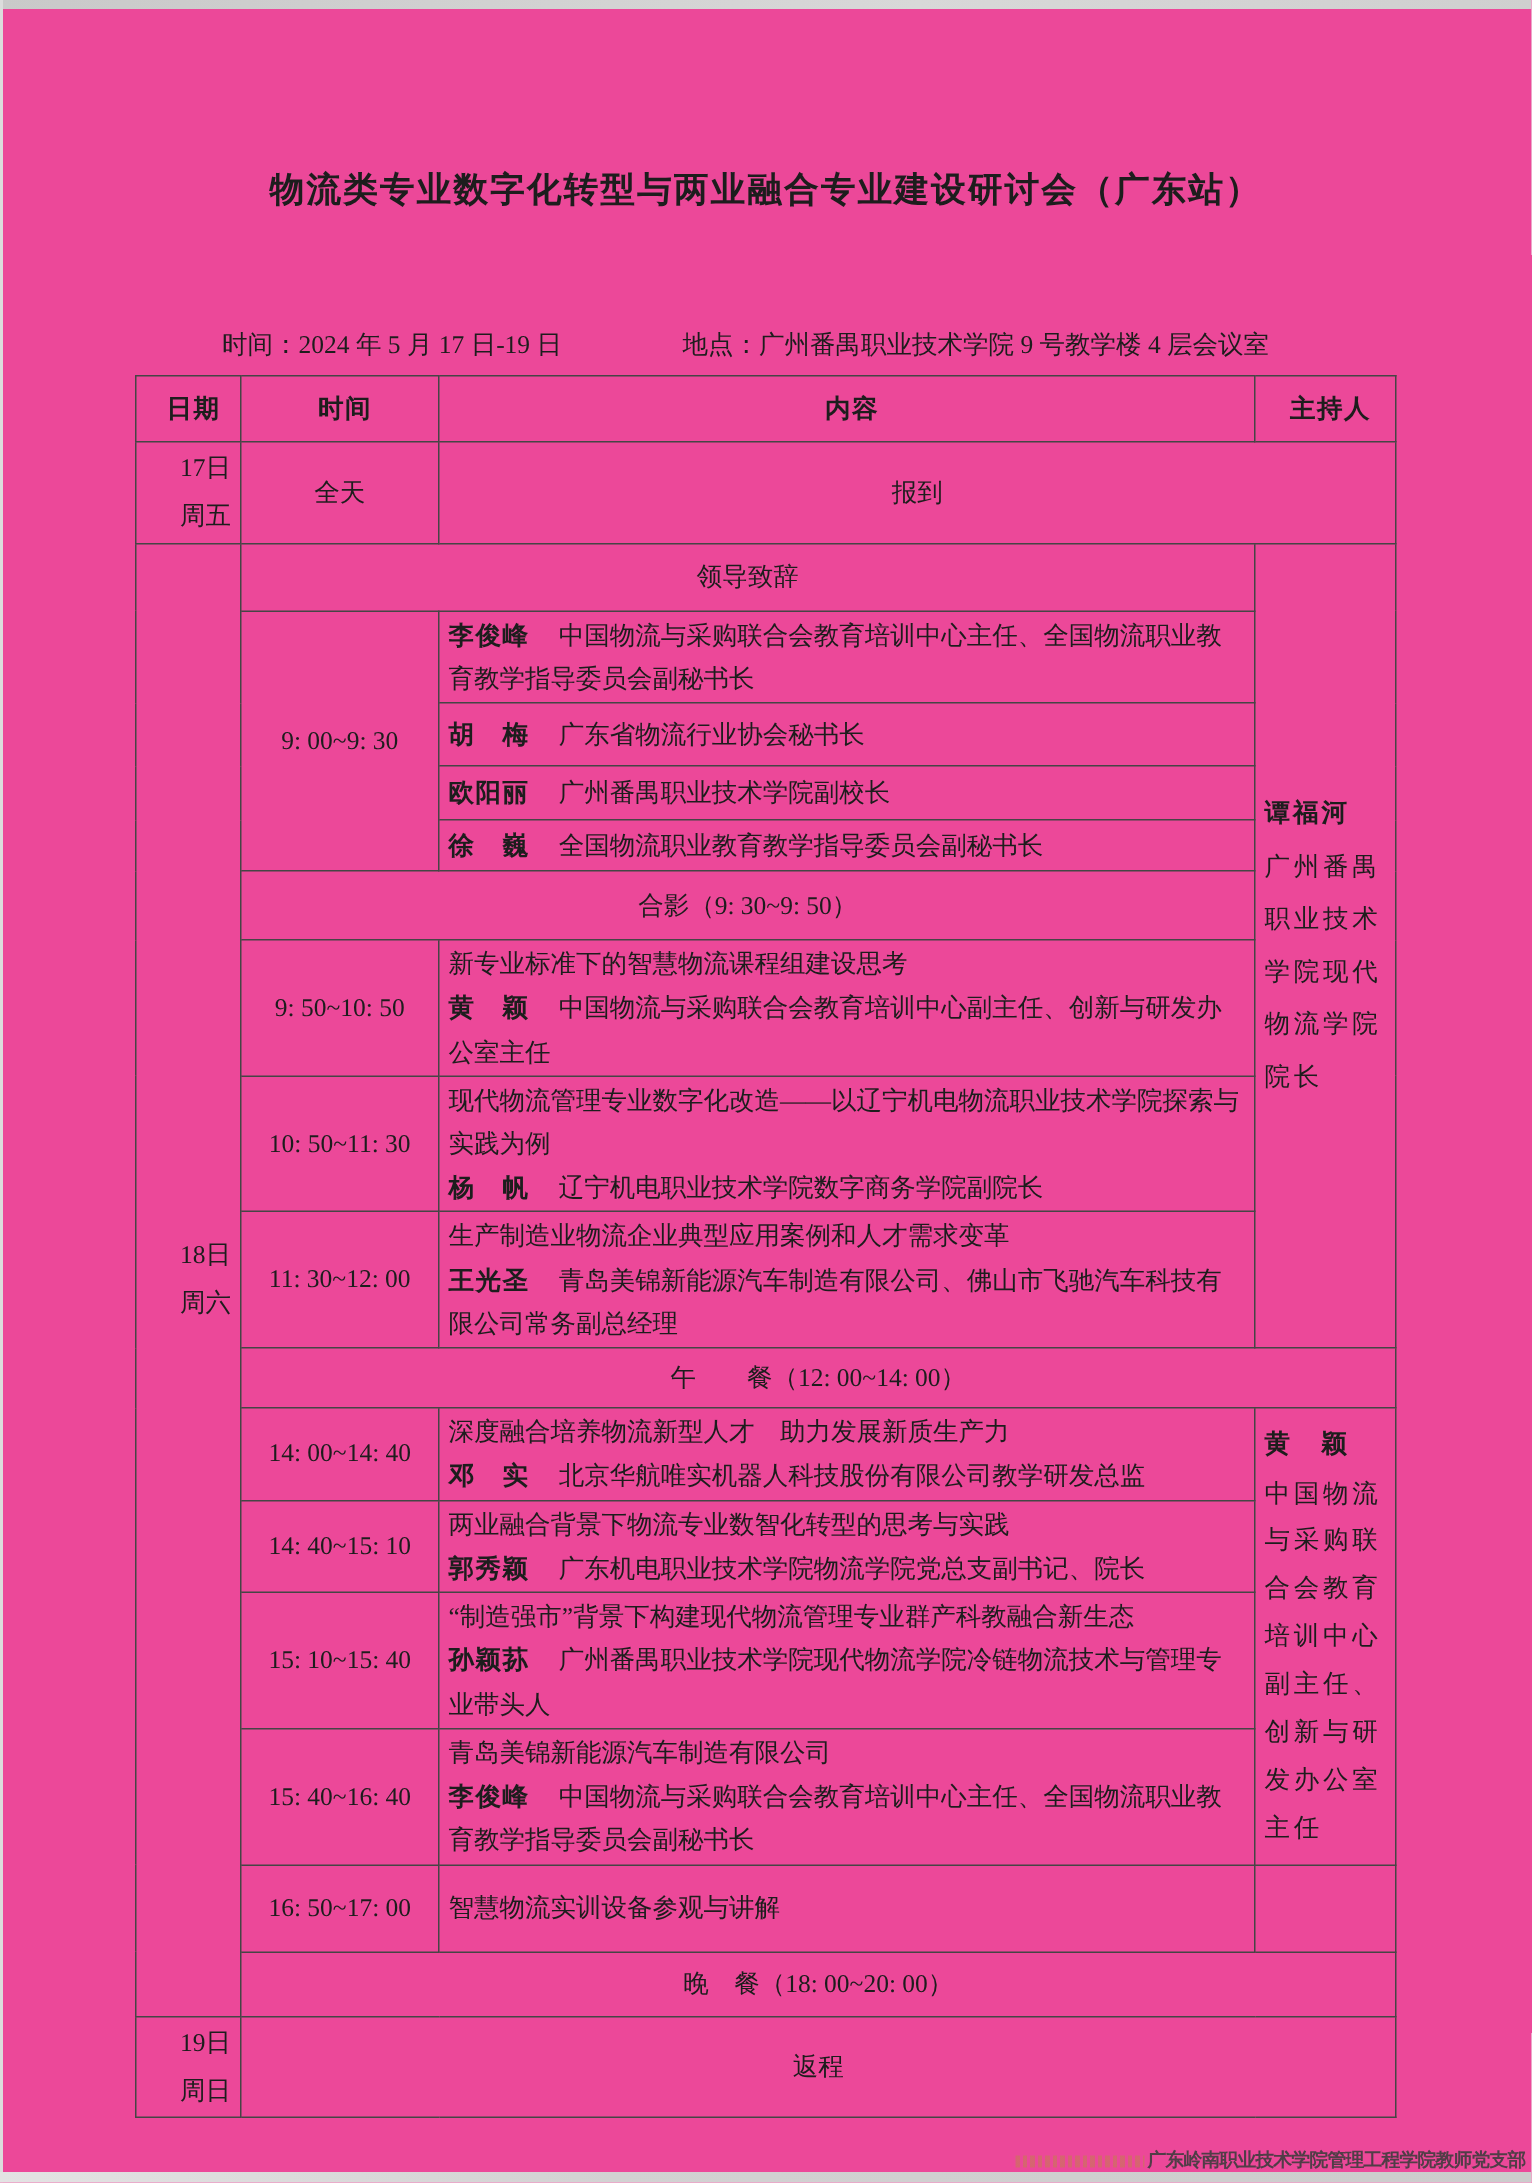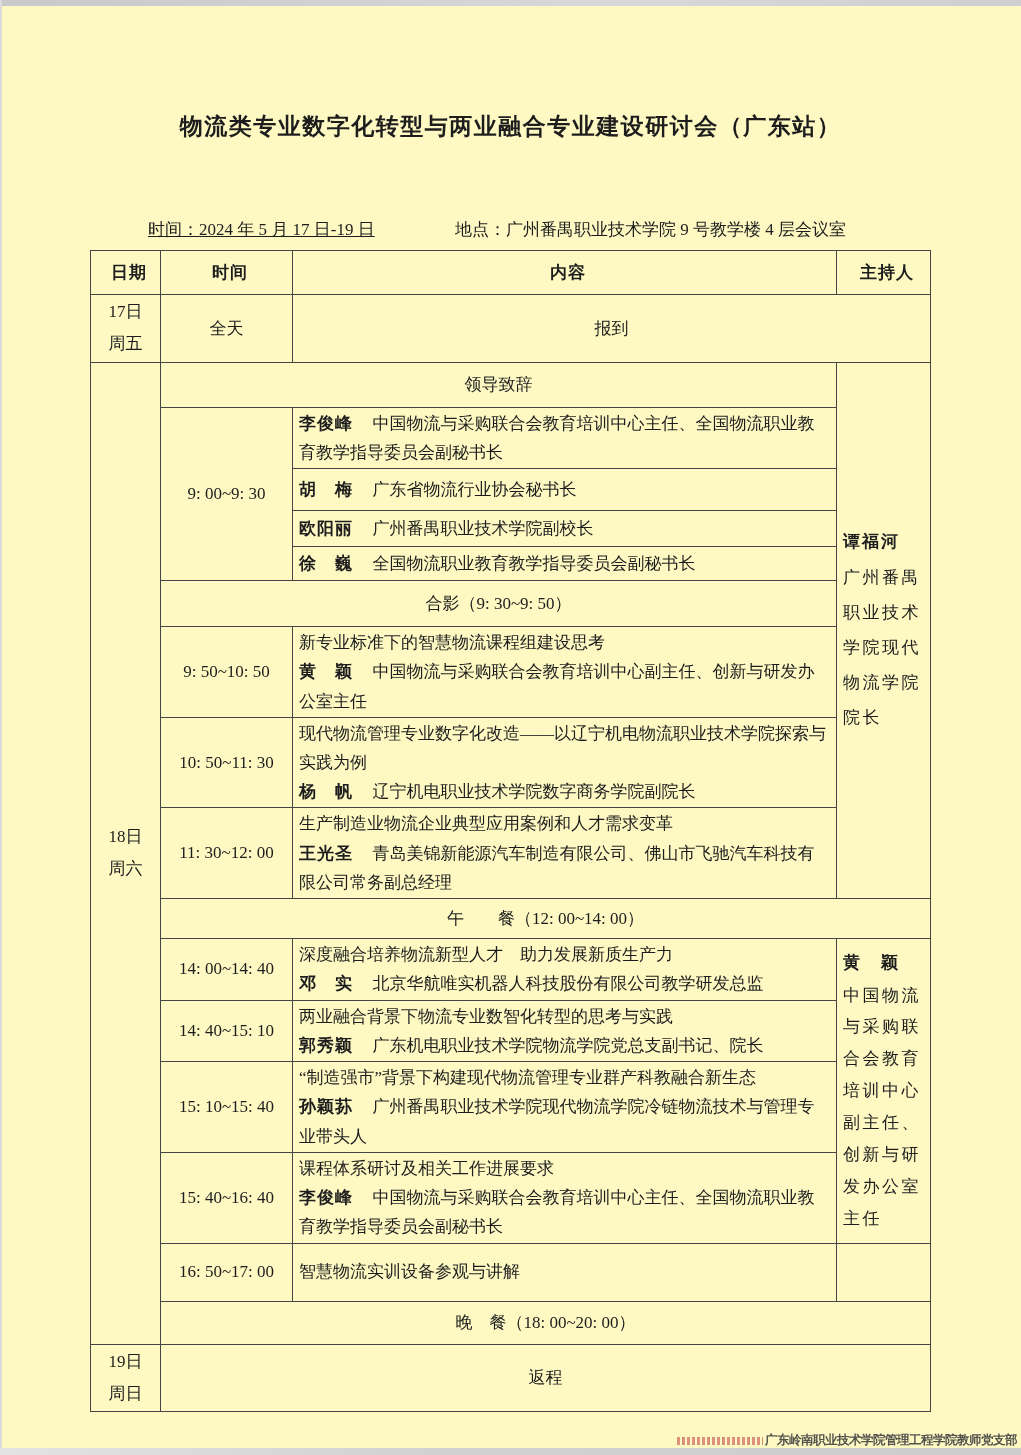--- a/index.html
+++ b/index.html
@@ -1,37 +1,37 @@
 <!DOCTYPE html>
 <html><head>
 <meta charset="utf-8">
 <style>
   html,body{margin:0;padding:0;background:#ededed;}
-  #page{position:relative;width:1021px;height:1455px;background:#fef9c3;
+  #page{position:relative;width:1021px;height:1455px;background:#ec4899;
         font-family:"Liberation Serif","DejaVu Serif",serif;color:#1d1d1d;overflow:hidden;margin:0 auto;}
   .edge-top{position:absolute;top:0;left:0;right:0;height:6px;
         background:linear-gradient(to right,#c9c9c9,#d8d8d8 60%,#cfcfcf);}
   .edge-bottom{position:absolute;bottom:0;left:0;right:0;height:7px;
         background:linear-gradient(to right,#e3e3e3,#d2d2d2 40%,#cccccc);}
   .edge-left{position:absolute;top:0;bottom:0;left:0;width:2px;background:#dcdcdc;}
 
   .doc-title{position:absolute;top:111px;left:0;width:100%;text-align:center;
         font-size:23px;font-weight:bold;letter-spacing:1.5px;}
   .doc-subtitle{position:absolute;top:170px;left:0;width:100%;text-align:center;
         font-size:23px;font-weight:bold;letter-spacing:4px;}
   .info-line{position:absolute;top:218px;left:0;width:100%;font-size:17px;}
-  .info-time{position:absolute;left:148px;white-space:nowrap;text-decoration:underline;}
+  .info-time{position:absolute;left:148px;white-space:nowrap;}
   .info-loc{position:absolute;left:455px;white-space:nowrap;}
 
   table.agenda{position:absolute;left:90px;top:250px;width:840px;
         border-collapse:collapse;table-layout:fixed;}
   .agenda th,.agenda td{border:1.5px solid #454545;vertical-align:middle;
         font-size:17px;padding:1px 6px;}
   .agenda th{font-weight:bold;text-align:center;letter-spacing:1px;padding-left:13px;}
-  .date-cell{text-align:center;white-space:pre-line;line-height:1.9;}
+  .date-cell{text-align:right;white-space:pre-line;line-height:1.9;}
   .time-cell{text-align:center;white-space:nowrap;font-size:16.5px;padding:1px 2px;}
   .center-cell{text-align:center;}
   .content-cell{text-align:left;padding:3px 8px 3px 9px;line-height:1.72;}
   .content-cell b{margin-right:1.15em;letter-spacing:1px;}
   .host-cell{line-height:2.05;padding:2px 3px;
         letter-spacing:2.5px;font-size:16.5px;}
   .host-cell b{display:block;letter-spacing:2px;margin-bottom:1px;}
   .host-cell.compact{line-height:1.88;}
 
   .watermark{position:absolute;top:1432px;right:4px;display:flex;align-items:center;gap:2px;}
@@ -158,21 +158,21 @@
     <tr style="height:84px">
       <td class="time-cell">15: 10~15: 40</td>
       <td class="content-cell">
         <div>“制造强市”背景下构建现代物流管理专业群产科教融合新生态</div>
         <div><b>孙颖荪</b><span>广州番禺职业技术学院现代物流学院冷链物流技术与管理专业带头人</span></div>
       </td>
     </tr>
     <tr style="height:84px">
       <td class="time-cell">15: 40~16: 40</td>
       <td class="content-cell">
-        <div>课程体系研讨及相关工作进展要求</div>
+        <div>青岛美锦新能源汽车制造有限公司</div>
         <div><b>李俊峰</b><span>中国物流与采购联合会教育培训中心主任、全国物流职业教育教学指导委员会副秘书长</span></div>
       </td>
     </tr>
 
     <tr style="height:58px">
       <td class="time-cell">16: 50~17: 00</td>
       <td class="content-cell">智慧物流实训设备参观与讲解</td>
       <td></td>
     </tr>
 

